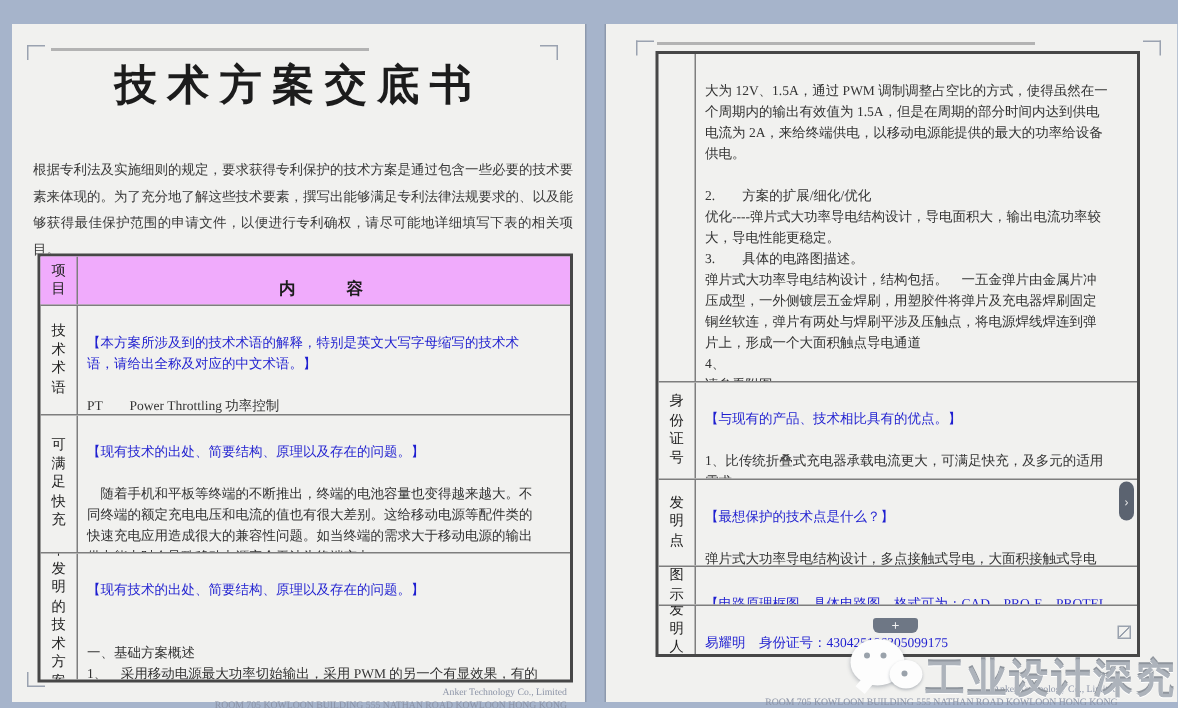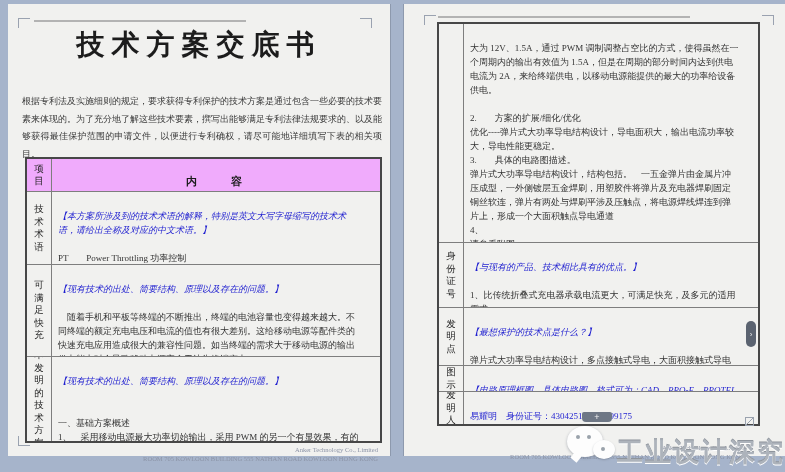--- a/index.html
+++ b/index.html
@@ -3,21 +3,21 @@
 <meta charset="utf-8">
 <style>
   html,body{margin:0;padding:0;}
   body{
     width:785px;height:472px;overflow:hidden;position:relative;
     background:#a6b4cb;
     font-family:"Liberation Serif","DejaVu Serif",serif;
     color:#2e2e2e;
   }
   .page{
-    position:absolute;top:4px;height:452px;background:#f1f1ef;
+    position:absolute;top:16px;height:452px;background:#f1f1ef;
   }
   .page1{left:8px;width:382px;box-shadow:1px 0 0 #8d99ad;}
   .page2{left:404px;width:381px;box-shadow:-1px 0 0 #8d99ad;}
 
   .header-rule{position:absolute;height:2px;background:#b3b3b3;}
   .corner{position:absolute;width:11px;height:9px;}
   .c-tl{border-left:1px solid #9aa2b0;border-top:1px solid #9aa2b0;}
   .c-tr{border-right:1px solid #9aa2b0;border-top:1px solid #9aa2b0;}
   .c-bl{border-left:1px solid #9aa2b0;border-bottom:1px solid #9aa2b0;}
 
@@ -43,21 +43,21 @@
   }
   .cell-content{
     flex:1;padding:3px 19px 0 6px;font-size:9px;line-height:14px;
     white-space:pre-line;overflow:hidden;color:#333;
   }
   .head{background:#f0abfc;}
   .head .cell-content{
     display:flex;align-items:center;justify-content:center;
     padding:0;font-size:11px;font-weight:bold;letter-spacing:4px;color:#1c1c1c;margin-top:11px;
   }
-  .hint{color:#1f1fd0;white-space:pre-line;font-style:italic;}
+  .hint{color:#1f1fd0;white-space:pre-line;}
   .bodytext{white-space:pre-line;}
   .blue-body{color:#1f1fd0;}
 
   .footer{
     position:absolute;text-align:right;
     font-family:"Liberation Serif","DejaVu Serif",serif;
     font-size:6.5px;line-height:9px;color:#8b93a6;
   }
   .f1{top:441px;right:12px;width:330px;}
   .f2{top:439px;right:40px;width:340px;}

